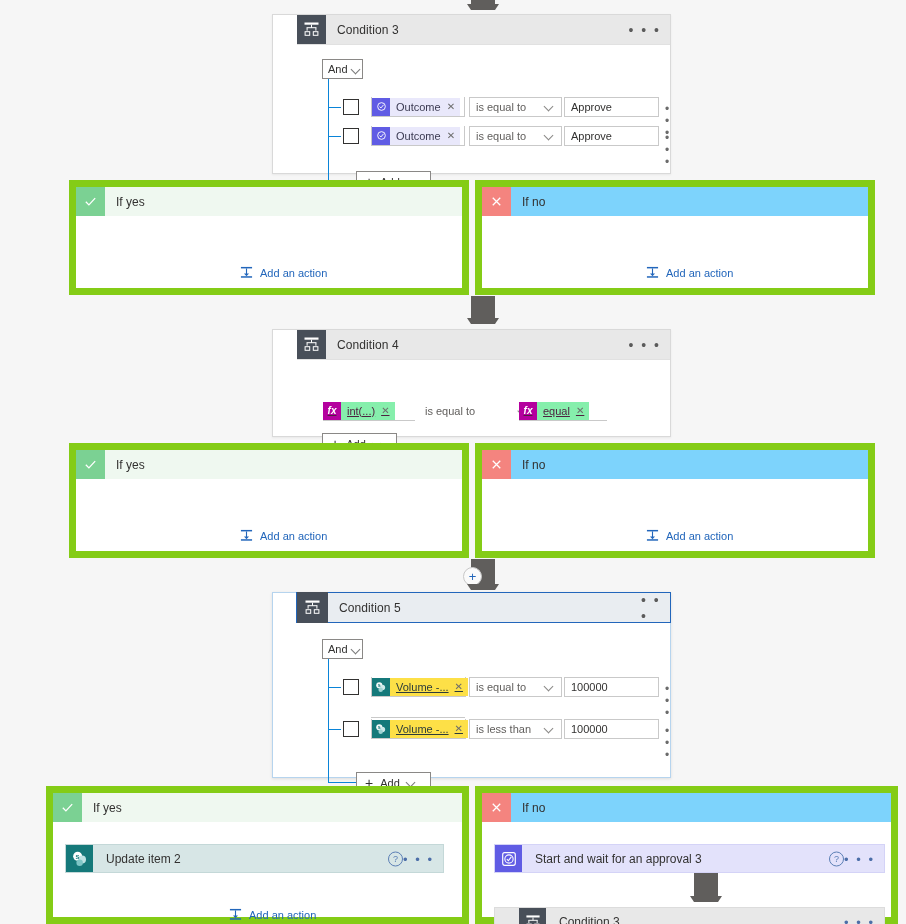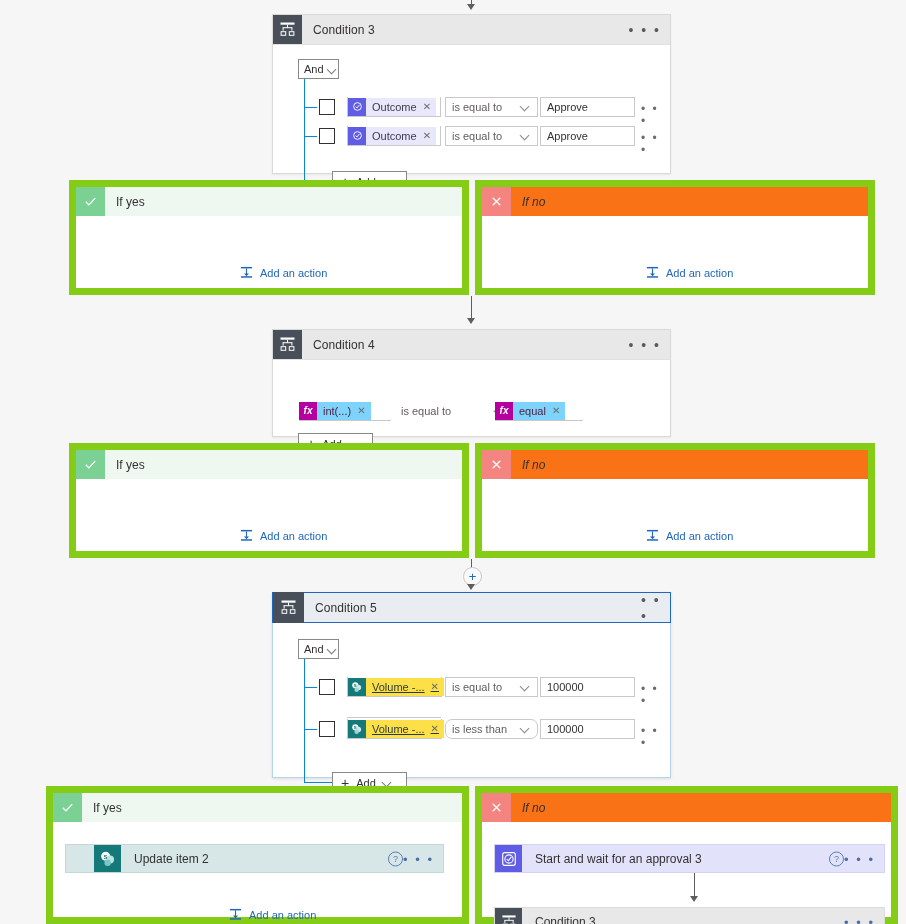--- a/index.html
+++ b/index.html
@@ -8,21 +8,21 @@
     background:#f6f6f6;
     font-family:"Liberation Sans","DejaVu Sans",sans-serif;
     font-size:12px;
     color:#323130;
     overflow:hidden;
     position:relative;
   }
   .canvas{position:absolute;inset:0;}
 
   
-  .abs{position:absolute;box-sizing:border-box;}
+  .abs{position:absolute;box-sizing:border-box;padding-left:24px;}
 
   
   .cond-card{
     background:#ffffff;
     border:1px solid #d9d9d9;
     box-shadow:0 1px 2px rgba(0,0,0,.06);
   }
   .cond-card.selected{
     border:1px solid #b6d4ee;
     box-shadow:0 1px 3px rgba(0,0,0,.10);
@@ -102,21 +102,21 @@
     box-sizing:border-box;display:flex;align-items:center;
     background:#fff;
   }
   .token{
     display:flex;align-items:center;height:18px;
     padding-right:5px;
     font-size:11px;
   }
   .token.purple{background:#e9e8fb;color:#3b3a52;}
   .token.teal{background:#fde047;color:#2b3b3b;text-decoration:underline;}
-  .token.pink{background:#7dd3fc;color:#4d2340;}
+  .token.pink{background:#86efac;color:#4d2340;text-decoration:underline;}
   .token .tkicon{
     width:18px;height:18px;min-width:18px;
     display:flex;align-items:center;justify-content:center;
     font-size:9px;color:#fff;margin-right:6px;
   }
   .token .tkicon.pp{background:#605ce4;}
   .token .tkicon.sp{background:#15797a;}
   .token .tkicon.fx{background:#b4009e;font-style:italic;font-weight:bold;font-size:10px;}
   .token .tklabel{white-space:nowrap;}
   .token .tkx{margin-left:6px;color:#6b6b6b;font-size:10px;}
@@ -178,21 +178,21 @@
   }
   .add-btn .albl{margin-left:7px;}
 
   
   .branch{
     background:#ffffff;border:7px solid #84cc16;box-sizing:border-box;
     position:absolute;
   }
   .branch-head{height:29px;display:flex;align-items:center;position:relative;}
   .branch-head.yes{background:#eff8f0;}
-  .branch-head.no{background:#f97316;font-style:italic;}
+  .branch-head.no{background:#7dd3fc;}
   .branch-badge{
     width:29px;height:29px;min-width:29px;
     display:flex;align-items:center;justify-content:center;
   }
   .branch-badge.yes{background:#7bd193;}
   .branch-badge.no{background:#f4847f;}
   .branch-lbl{margin-left:11px;font-size:12px;color:#323130;}
   .branch-body{position:relative;}
 
   .add-action{
@@ -200,21 +200,21 @@
     color:#2266bb;font-size:11px;cursor:pointer;
   }
   .add-action .aa-lbl{margin-left:7px;}
 
   
   .act-card{
     position:absolute;height:29px;
     border:1px solid #dcdcdc;box-sizing:border-box;
     display:flex;align-items:center;
   }
-  .act-card.sp{background:#d7e6e6;border-color:#c4d8d8;padding-left:28px;}
+  .act-card.sp{background:#d7e6e6;border-color:#c4d8d8;}
   .act-card.ap{background:#e3e2fb;border-color:#d4d3f7;}
   .act-icon{
     width:27px;height:27px;min-width:27px;
     display:flex;align-items:center;justify-content:center;
   }
   .act-icon.sp{background:#15797a;}
   .act-icon.ap{background:#605ce4;}
   .act-title{margin-left:13px;font-size:12px;color:#323130;}
   .help-ic{
     position:absolute;right:40px;top:50%;transform:translateY(-50%);
@@ -549,21 +549,21 @@
               <circle cx="5" cy="5" r="3.6" fill="#fff" opacity="0.95"></circle>
               <circle cx="8.6" cy="7.6" r="3.2" fill="#cfe9e9"></circle>
               <circle cx="6.6" cy="10.2" r="2.6" fill="#9fd3d3"></circle>
               <text x="3.2" y="7" font-size="5" fill="#15797a" font-family="sans-serif" font-weight="bold">S</text>
             </svg>
           </span>
           <span class="tklabel">Volume -...</span>
           <span class="tkx">✕</span>
         </div>
       </div>
-      <div class="op-field" style="left:172px;top:96px;width:93px;border-radius:7px;">
+      <div class="op-field" style="left:172px;top:96px;width:93px;">
         <span class="op-lbl">is less than</span>
         <span class="op-chev"></span>
       </div>
       <div class="val-field" style="left:267px;top:96px;width:95px;">
         <span>100000</span>
       </div>
       <div class="row-ell" style="left:368px;top:102px;">• • •</div>
 
       <div class="add-btn" style="left:59px;top:149px;width:75px;">
         <span class="plus">+</span>

